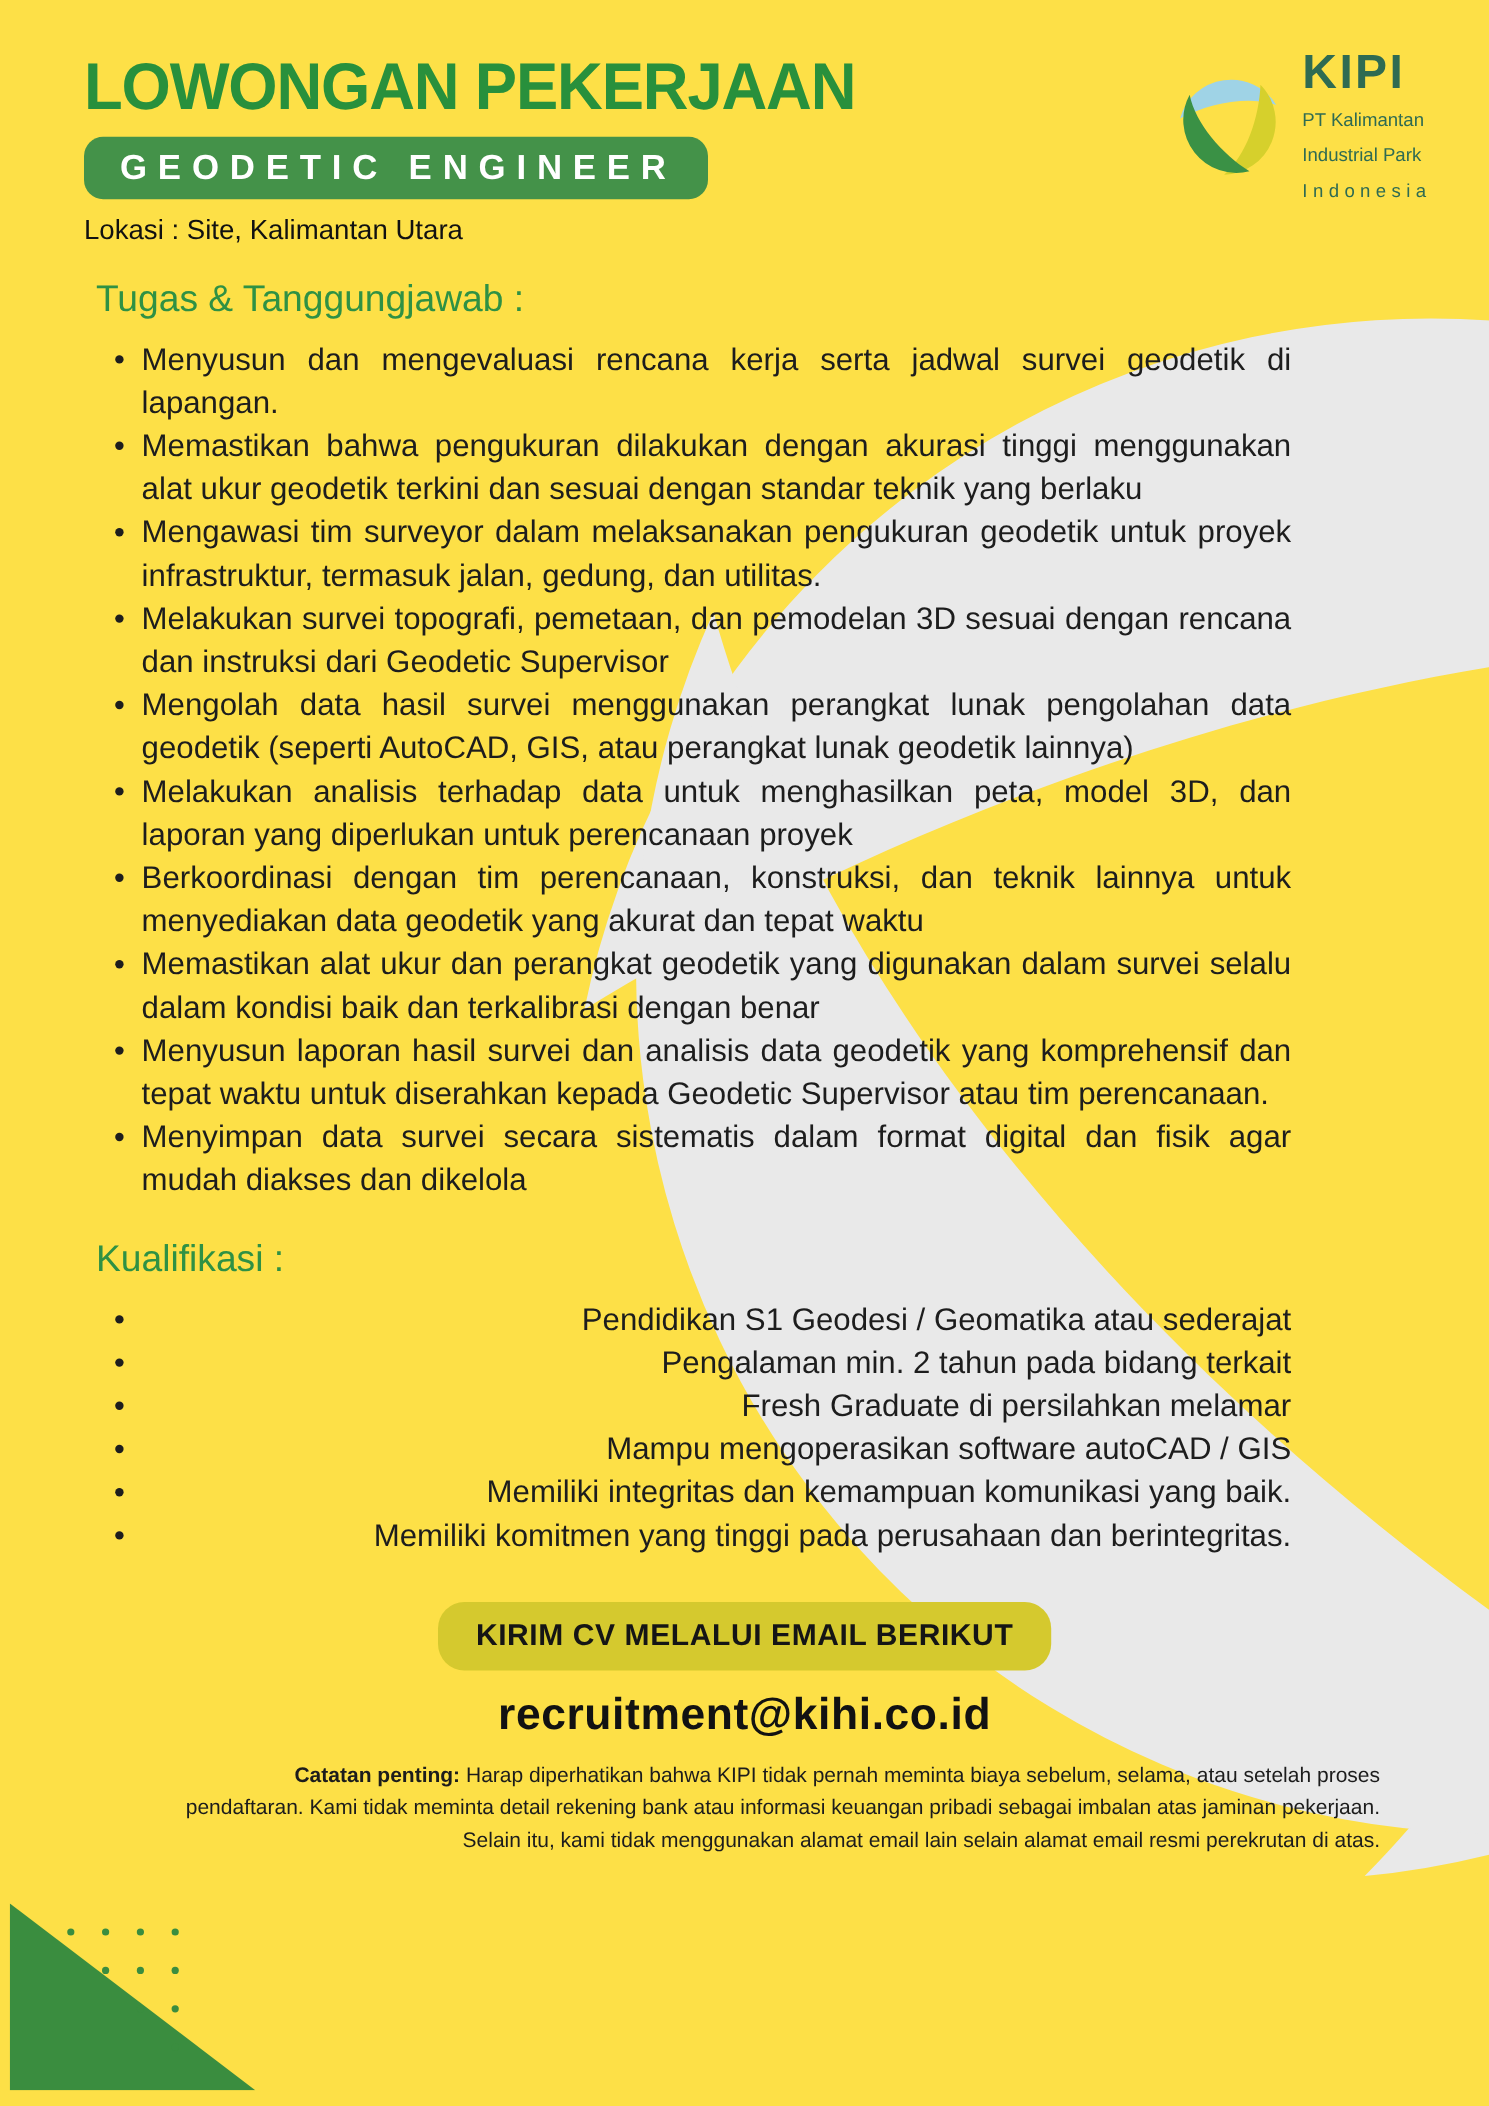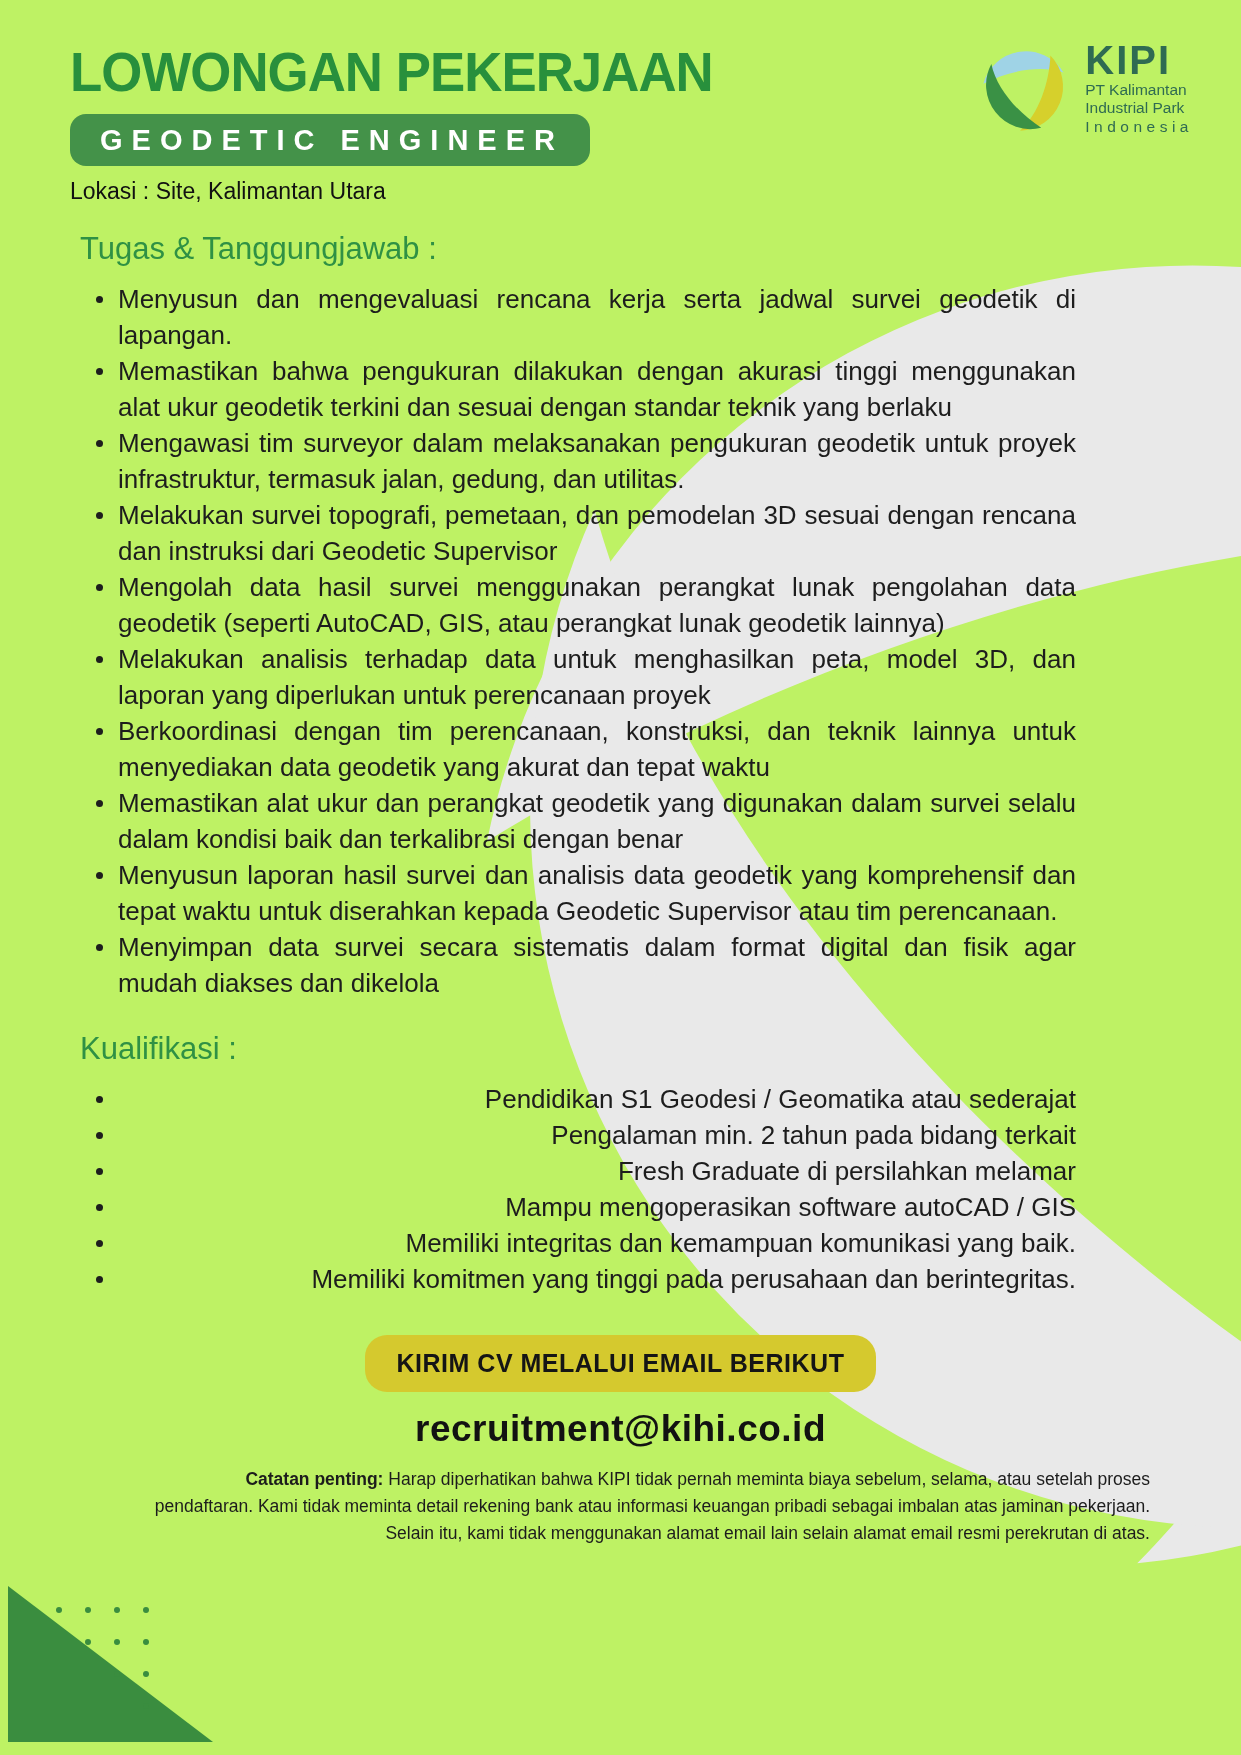--- a/index.html
+++ b/index.html
@@ -11,39 +11,39 @@
     --leaf_green:#3a9145;
     --leaf_yellow:#d6d02c;
     --button_yellow:#d5c92e;
     --triangle_green:#3a8d3f;
     --watermark_gray:#e9e9e9;
     --text_dark:#1d1d1d;
   }
   *{box-sizing:border-box;margin:0;padding:0}
   html,body{background:#fff}
   body{width:1241px;height:1755px;font-family:"Liberation Sans",sans-serif;color:var(--text_dark)}
-  .page{position:relative;width:1241px;height:1755px;overflow:hidden;background:#bef264}
+  .page{position:relative;width:1241px;height:1755px;overflow:hidden;background:#fde047}
 
   
   .watermark{position:absolute;left:420px;top:130px;width:1500px;height:1500px;opacity:1;z-index:0;transform:rotate(-12deg)}
 
   .content{position:relative;z-index:1}
 
   
   header{padding:44px 0 0 70px}
   h1{font-size:55px;font-weight:700;letter-spacing:-1px;color:var(--title_green);line-height:1.05;transform:scaleX(.96);transform-origin:left}
   .badge{display:inline-block;margin-top:12px;background:var(--badge_green);color:#fff;font-size:29px;font-weight:700;letter-spacing:9px;padding:10px 26px 9px 30px;border-radius:16px}
   .location{margin-top:12px;font-size:23px;font-weight:400;color:#111}
 
   
-  .logo{position:absolute;top:40px;right:48px;display:flex;align-items:flex-end;gap:14px;z-index:2}
+  .logo{position:absolute;top:40px;right:48px;display:flex;align-items:center;gap:14px;z-index:2}
   .logo .emblem{width:92px;height:92px}
   .logo .wordmark{line-height:1.12}
   .logo .kipi{font-size:40px;font-weight:700;color:var(--logo_green);letter-spacing:2px;line-height:1}
-  .logo .sub{font-size:15.5px;color:var(--logo_green);font-weight:400;margin-top:1px}
+  .logo .sub{font-size:15.5px;color:var(--logo_green);font-weight:400;margin-top:12px}
   .logo .sub.sp{letter-spacing:4.5px}
 
   
   section{padding-left:80px;padding-right:165px}
   section.resp{margin-top:26px}
   section.qual{margin-top:30px}
   h2{font-size:31px;font-weight:400;color:var(--heading_green)}
   ul{list-style:none;margin-top:14px}
   li{position:relative;padding-left:38px;font-size:26px;line-height:36px;text-align:justify;color:var(--text_dark)}
   li::before{content:"";position:absolute;left:16px;top:15px;width:7px;height:7px;border-radius:50%;background:var(--text_dark)}

